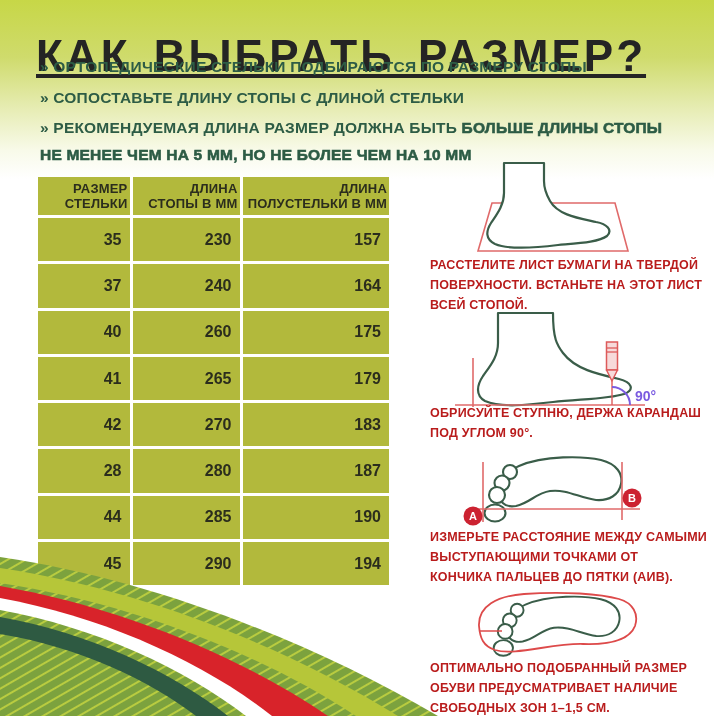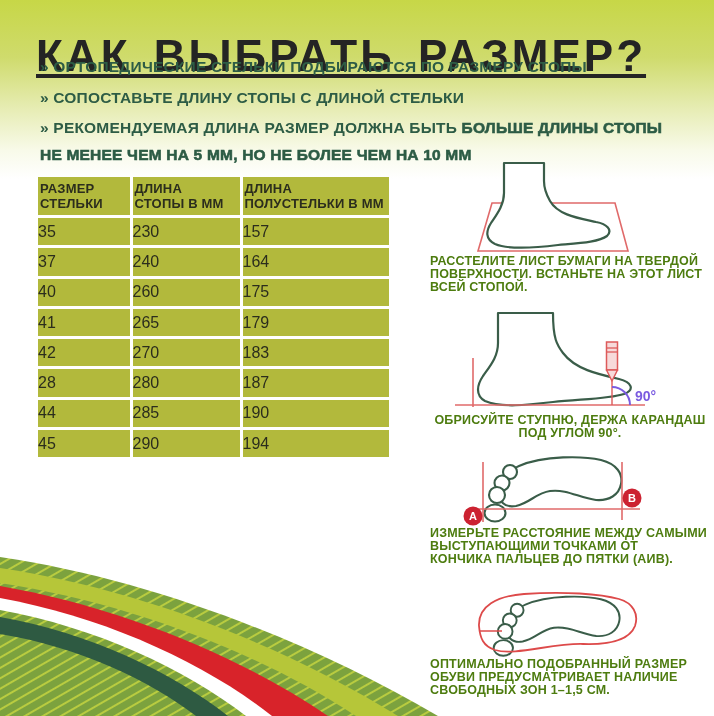--- a/index.html
+++ b/index.html
@@ -23,37 +23,37 @@
     letter-spacing:0.2px;
   }
   .bullet{margin:4px;}
   .bullet .xbold{ -webkit-text-stroke:0.6px #2d5c45; }
   .size-table{
     position:absolute;left:38px;top:177px;width:351px;
     border-collapse:collapse;table-layout:fixed;
     background:#b2b93c;color:#2b2d1d;
   }
   .size-table th,.size-table td{
-    text-align:left;vertical-align:middle;
+    text-align:right;vertical-align:middle;
     border:3px solid #ffffff;
   }
   .size-table th{
     font-size:13px;font-weight:bold;line-height:15px;
     white-space:pre-line;padding:4px 2px;letter-spacing:0.2px;
   }
   .size-table td{
-    font-size:16px;font-weight:normal;height:27.3px;padding:0;
+    font-size:16px;font-weight:bold;height:27.3px;padding:8px;
   }
   .size-table tr th:first-child,.size-table tr td:first-child{border-left:none;}
   .size-table tr th:last-child,.size-table tr td:last-child{border-right:none;}
   .size-table thead tr th{border-top:none;}
   .size-table tbody tr:last-child td{border-bottom:none;}
   .step-caption{
     position:absolute;left:430px;width:280px;
-    font-size:12.5px;font-weight:bold;line-height:13px;color:#4d7c0f;
+    font-size:12.5px;font-weight:bold;line-height:20px;color:#b91c1c;
     white-space:pre-line;letter-spacing:0.2px;
   }
   .ill{position:absolute;}
   .waves{position:absolute;left:0;top:541px;width:500px;height:175px;}
 </style>
 </head>
 <body>
 
 <div class="bg-gradient"></div>
 
@@ -140,21 +140,21 @@
   <g>
     <rect x="163.5" y="39" width="11" height="28" fill="#f7dada" stroke="#dd5a5a" stroke-width="1.5"></rect>
     <line x1="163.5" y1="45" x2="174.5" y2="45" stroke="#dd5a5a" stroke-width="1.3"></line>
     <line x1="163.5" y1="49" x2="174.5" y2="49" stroke="#dd5a5a" stroke-width="1.3"></line>
     <polygon points="163.5,67 174.5,67 169,78" fill="#f7dada" stroke="#dd5a5a" stroke-width="1.5" stroke-linejoin="round"></polygon>
   </g>
   <line x1="169" y1="78" x2="169" y2="102" stroke="#dd5a5a" stroke-width="1.4"></line>
   <path d="M187,102 A18,18 0 0 0 169,84" fill="none" stroke="#7a5be0" stroke-width="2"></path>
   <text x="192" y="98" font-size="14" font-weight="bold" fill="#7a5be0">90°</text>
 </svg>
-<div class="step-caption" style="top:414px;text-align:center;">ОБРИСУЙТЕ СТУПНЮ, ДЕРЖА КАРАНДАШ
+<div class="step-caption" style="top:403px;">ОБРИСУЙТЕ СТУПНЮ, ДЕРЖА КАРАНДАШ
 ПОД УГЛОМ 90°.</div>
 
 <svg class="ill" style="left:449px;top:450px;" width="232" height="82" viewBox="0 0 232 82">
   <defs>
     <g id="footprint">
       <path d="M70,16 C95,5 135,6 152,10 C168,14 174,24 172,34 C170,45 160,51 147,50 C130,48 119,39 101,41 C87,43 81,53 67,56 C55,58 49,51 51,41 C53,30 58,21 70,16 Z" fill="#ffffff" stroke="#3a5d49" stroke-width="2.1" stroke-linejoin="round"></path>
       <circle cx="61" cy="22" r="7" fill="#ffffff" stroke="#3a5d49" stroke-width="2.1"></circle>
       <circle cx="53" cy="33" r="7.5" fill="#ffffff" stroke="#3a5d49" stroke-width="2.1"></circle>
       <circle cx="48" cy="45" r="8" fill="#ffffff" stroke="#3a5d49" stroke-width="2.1"></circle>
       <ellipse cx="46" cy="63" rx="10.5" ry="8.5" fill="#ffffff" stroke="#3a5d49" stroke-width="2.1"></ellipse>

